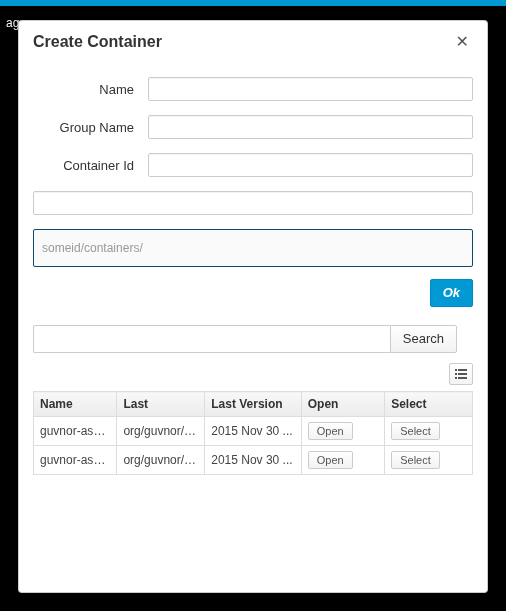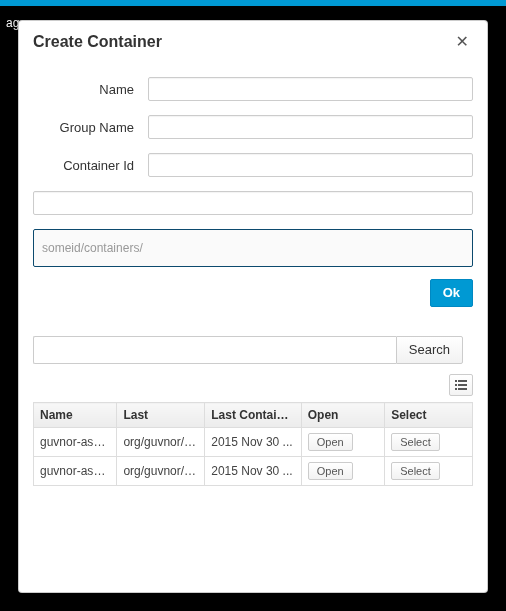--- a/index.html
+++ b/index.html
@@ -15,22 +15,22 @@
   .modal-body { padding:10px 14px 16px 14px; flex:1; overflow:auto; }
   .form-row { display:flex; align-items:center; margin:6px 0 14px 0; }
   .form-label { width:115px; text-align:right; padding-right:14px; font-size:13px; color:#333; }
   .form-input { flex:1; }
   .form-input input { width:100%; height:24px; border:1px solid #ccc; border-radius:2px; padding:2px 6px; font-size:13px; background:#fff; box-shadow: inset 0 1px 1px rgba(0,0,0,0.05);}
   .endpoint { margin:0 0 12px 0; }
   .endpoint input { width:100%; height:38px; border:1px solid #0c4a6e; border-radius:2px; padding:3px 8px; font-size:12px; color:#999; background:#fafafa; }
   .btn { display:inline-block; padding:4px 12px; font-size:13px; border:1px solid #ccc; background:linear-gradient(#fff,#f2f2f2); border-radius:2px; cursor:pointer; line-height:18px; }
   .btn-primary { background:#0099d3; border-color:#0088c2; color:#fff; font-weight:600; }
   .right { text-align:right; }
-  .ok-row { margin:0 0 29px 0; }
-  .search-row { display:flex; margin:0 10px 10px 0; }
+  .ok-row { margin:0 0 18px 0;font-style:italic; }
+  .search-row { display:flex; margin:0 16px 10px 0; }
   .search-row input { flex:1; height:28px; border:1px solid #ccc; border-right:none; border-radius:2px 0 0 2px; padding:3px 8px; font-size:13px; }
   .search-row .btn { border-radius:0 2px 2px 0; height:28px; border:1px solid #ccc; }
   .list-icon-row { text-align:right; margin:0 0 6px 0; }
   .list-icon { display:inline-flex; width:24px; height:22px; border:1px solid #ccc; background:linear-gradient(#fff,#f3f3f3); border-radius:2px; align-items:center; justify-content:center; cursor:pointer; }
   .table { width:100%; border-collapse:collapse; table-layout:fixed; }
   .table th, .table td { border:1px solid #ddd; font-size:12px; padding:5px 6px; text-align:left; white-space:nowrap; overflow:hidden; text-overflow:ellipsis; }
   .table th { background:linear-gradient(#f8f8f8,#ececec); font-weight:600; color:#333; }
   .table td { color:#444; }
   .mini-btn { display:inline-block; padding:2px 8px; font-size:11px; border:1px solid #ccc; background:linear-gradient(#fff,#f2f2f2); border-radius:2px; cursor:pointer; color:#555; }
   .pager { text-align:right; margin-top:120px; color:#333; font-size:13px; }
@@ -101,21 +101,21 @@
           <col style="width:19%">
             <col style="width:20%">
             <col style="width:22%">
             <col style="width:19%">
             <col style="width:20%">
         </colgroup>
         <thead>
           <tr>
             <th>Name</th>
             <th>Last</th>
-            <th>Last Container</th>
+            <th>Last Version</th>
             <th>Open</th>
             <th>Select</th>
           </tr>
         </thead>
         <tbody>
           <tr>
             <td>guvnor-asset...</td>
             <td>org/guvnor/g...</td>
             <td>2015 Nov 30 ...</td>
             <td><span class="mini-btn">Open</span></td>

